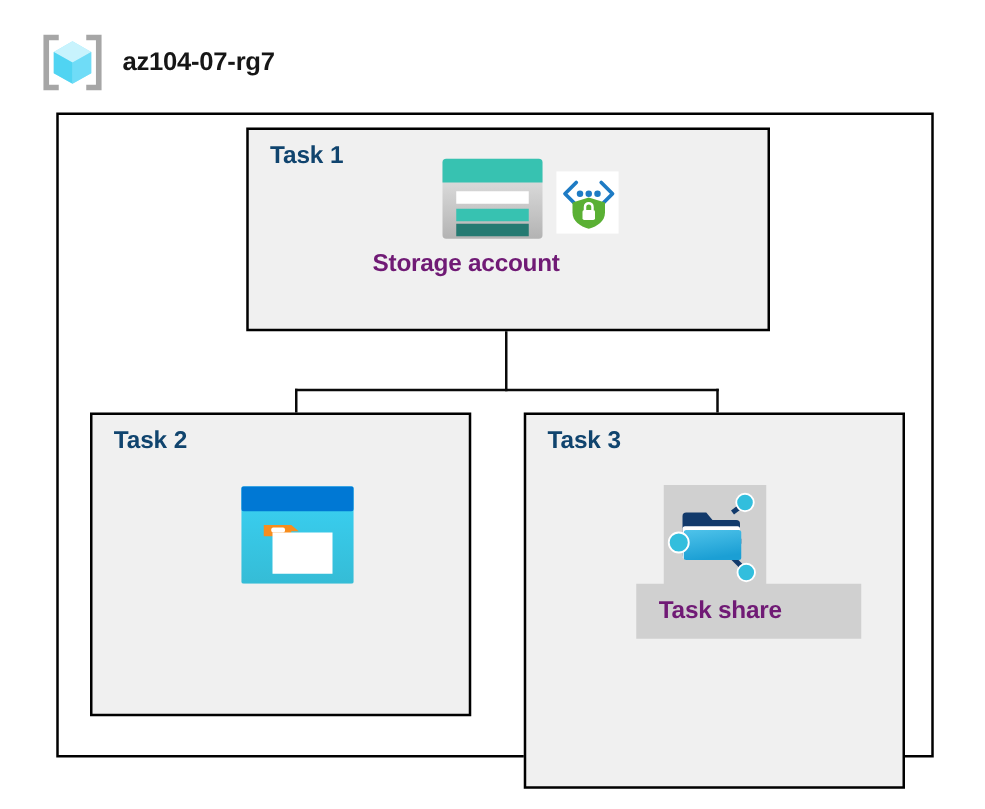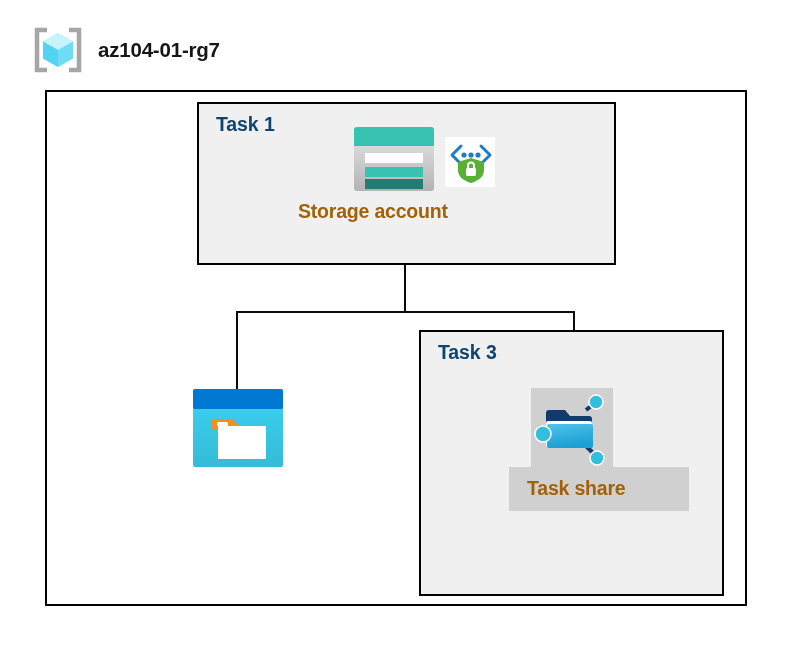--- a/index.html
+++ b/index.html
@@ -60,38 +60,38 @@
 
   
   .panel {
     position: absolute;
     background: #f0f0f0;
     border: 2px solid #000000;
     box-sizing: border-box;
   }
   #panel-task1 { left: 197px; top: 102px; width: 419px; height: 163px; }
   #panel-task2 { left: 72px;  top: 330px; width: 305px; height: 243px; }
-  #panel-task3 { left: 419px; top: 330px; width: 305px; height: 266px; }
+  #panel-task3 { left: 419px; top: 330px; width: 305px; height: 301px; }
 
   .panel-label {
     position: absolute;
     left: 17px;
     top: 9px;
     font-size: 19.5px;
     font-weight: bold;
     color: #10446e;
     letter-spacing: -0.1px;
     white-space: nowrap;
   }
 
   .node-caption {
     position: absolute;
     font-size: 19.5px;
     font-weight: bold;
-    color: #a16207;
+    color: #701a75;
     white-space: nowrap;
     letter-spacing: -0.2px;
   }
 
   
   .connector {
     position: absolute;
     background: #0a0a0a;
   }
   .conn-v { width: 2px; }
@@ -128,21 +128,21 @@
 
   <div class="rg-header">
     <svg class="rg-icon" viewBox="0 0 56 48">
       <path d="M17 4 L7 4 L7 44 L17 44" fill="none" stroke="#a6a6a6" stroke-width="4.5"></path>
       <path d="M39 4 L49 4 L49 44 L39 44" fill="none" stroke="#a6a6a6" stroke-width="4.5"></path>
       <polygon points="28,7 43,15.5 43,32.5 28,41 13,32.5 13,15.5" fill="#9fe9fb"></polygon>
       <polygon points="28,7 43,15.5 28,24 13,15.5" fill="#c8f3fd"></polygon>
       <polygon points="28,24 43,15.5 43,32.5 28,41" fill="#6fdcf7"></polygon>
       <polygon points="13,15.5 28,24 28,41 13,32.5" fill="#50d4f2"></polygon>
     </svg>
-    <div class="rg-title">az104-01-rg7</div>
+    <div class="rg-title">az104-07-rg7</div>
   </div>
 
   <div class="rg-box"></div>
 
   <div class="connector conn-v" id="conn-trunk"></div>
   <div class="connector conn-h" id="conn-bus"></div>
   <div class="connector conn-v" id="conn-drop-left"></div>
   <div class="connector conn-v" id="conn-drop-right"></div>
 
   <div class="panel" id="panel-task1">
@@ -174,20 +174,23 @@
       <circle cx="26" cy="18" r="2.6" fill="#1e7bc4"></circle>
       <circle cx="33" cy="18" r="2.6" fill="#1e7bc4"></circle>
       <path d="M26 21 L39 25 V33 C39 40 33 44 26 46 C19 44 13 40 13 33 V25 Z" fill="#5ab034"></path>
       <rect x="21" y="31" width="10" height="8" rx="1.4" fill="#ffffff"></rect>
       <path d="M23 31 V28.5 A3 3 0 0 1 29 28.5 V31" fill="none" stroke="#ffffff" stroke-width="2"></path>
     </svg>
   </div>
 
   <div class="node-caption" id="cap-storage">Storage account</div>
 
+  <div class="panel" id="panel-task2">
+    <div class="panel-label">Task 2</div>
+  </div>
 
   <div class="icon-box" id="icon-blob">
     <svg viewBox="0 0 90 78" width="90" height="78">
       <defs>
         <linearGradient id="blobBody" x1="0" y1="0" x2="0" y2="1">
           <stop offset="0" stop-color="#3ad2f5"></stop>
           <stop offset="1" stop-color="#35bcd6"></stop>
         </linearGradient>
       </defs>
       <rect x="0" y="0" width="90" height="78" rx="2" fill="url(#blobBody)"></rect>

